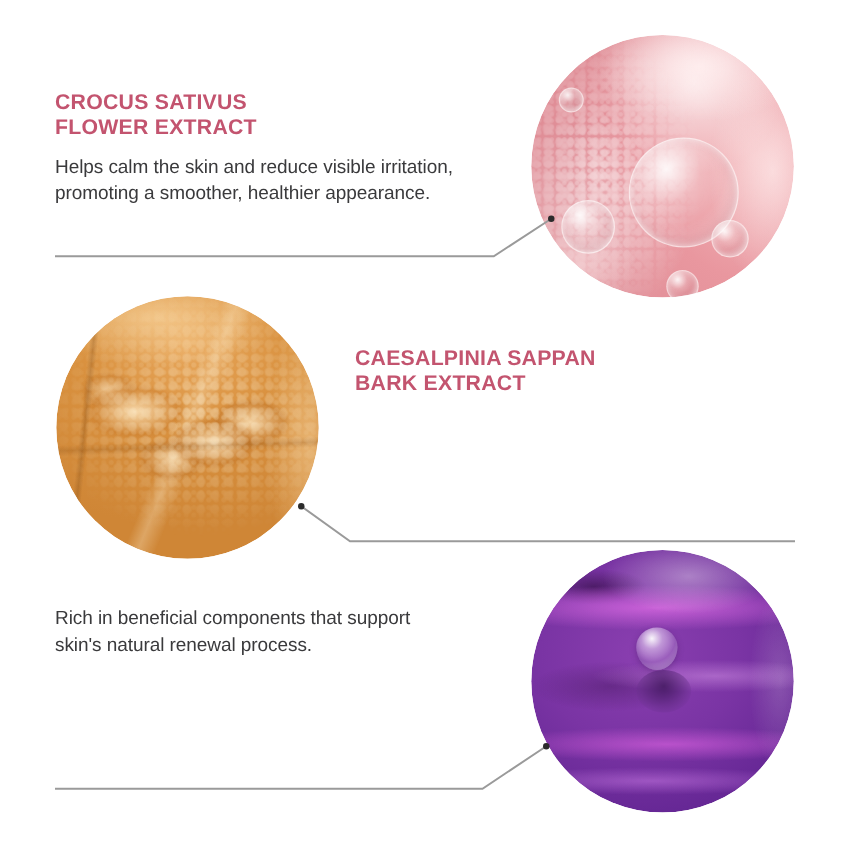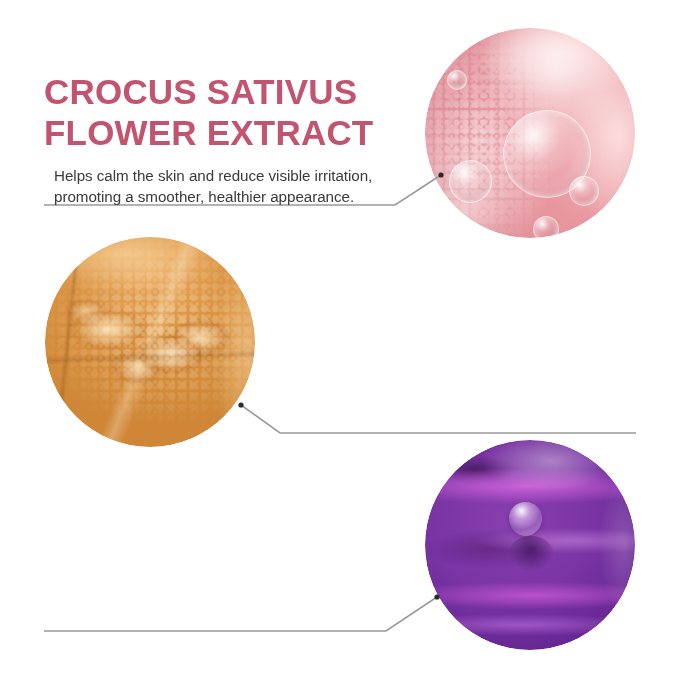--- a/index.html
+++ b/index.html
@@ -17,35 +17,35 @@
     height: 679px;
     background: #ffffff;
     overflow: hidden;
   }
 
   
   .block { position: absolute; }
   .block .title {
     font-family: "Liberation Sans", sans-serif;
     font-weight: bold;
-    font-size: 35px;
+    font-size: 17px;
     line-height: 1.17;
     letter-spacing: 0.2px;
     color: #c3546f;
     margin: 0 0 11px 0;
     white-space: pre-line;
   }
   .block .desc {
     font-family: "Liberation Sans", sans-serif;
     font-weight: normal;
     font-size: 15.2px;
     line-height: 1.42;
     letter-spacing: -0.05px;
     color: #3a3a3c;
-    margin: 10px;
+    margin: 0;
     white-space: pre-line;
   }
 
   #block-1 { left: 44px;  top: 72px;  width: 380px; }
   #block-2 { left: 284px; top: 277px; width: 358px; }
   #block-3 { left: 44px;  top: 484px; width: 380px; }
 
   
   .swatch {
     position: absolute;
@@ -218,18 +218,22 @@
   </svg>
 
   <div class="block" id="block-1">
     <h2 class="title">CROCUS SATIVUS
 FLOWER EXTRACT</h2>
     <p class="desc">Helps calm the skin and reduce visible irritation,
 promoting a smoother, healthier appearance.</p>
   </div>
 
   <div class="block" id="block-2">
+    <h2 class="title">CAESALPINIA SAPPAN
+BARK EXTRACT</h2>
   </div>
 
   <div class="block" id="block-3">
+    <p class="desc">Rich in beneficial components that support
+skin's natural renewal process.</p>
   </div>
 
 </div>
 
 </body></html>

